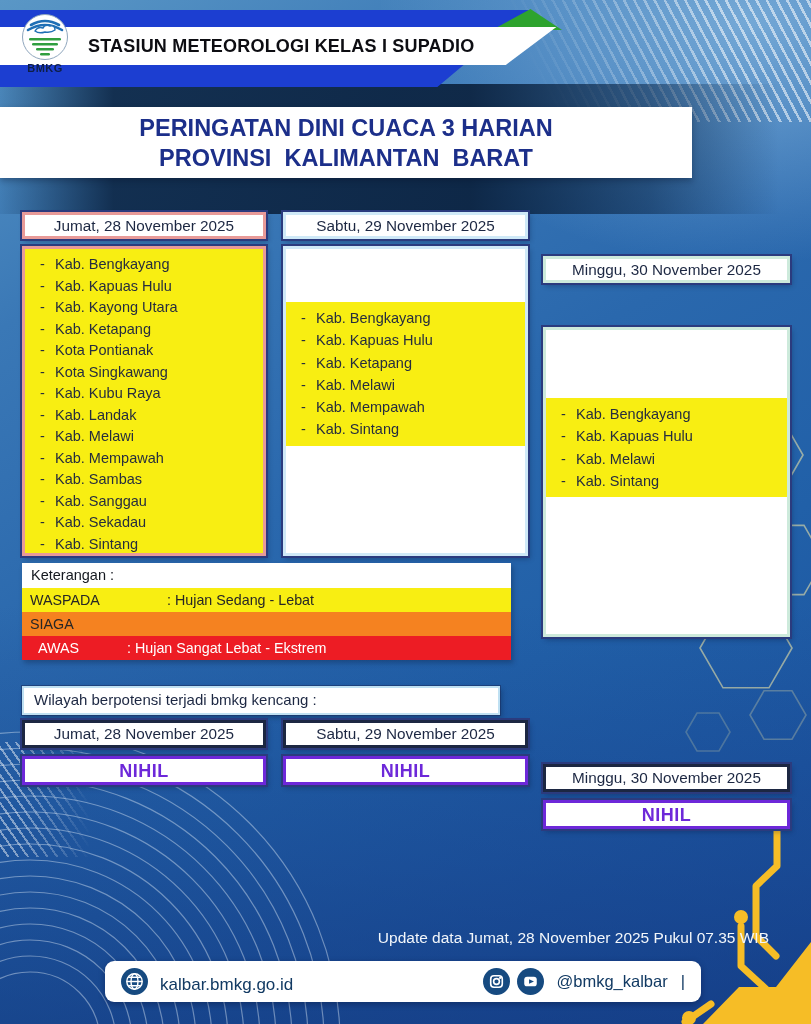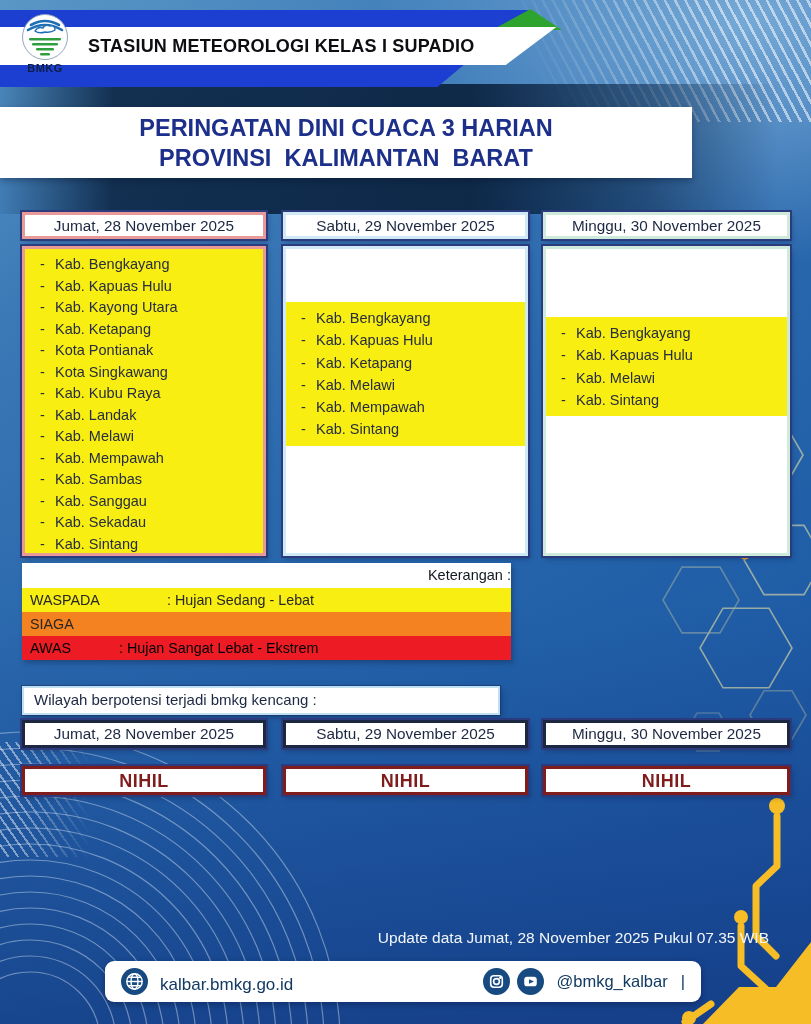--- a/index.html
+++ b/index.html
@@ -44,51 +44,51 @@
   .cols { position:absolute; left:22px; top:212px; width:768px; z-index:2; display:flex; }
   .col { display:flex; flex-direction:column; }
   .col1 { width:244px; }
   .col2 { width:245px; margin-left:17px; }
   .col3 { width:247px; margin-left:15px; }
   .day-header { height:27px; background:#fff; text-align:center; font-size:15.3px; color:#1c2742; line-height:21px;
     border:3px solid; outline:2px solid #2b3b7e; box-shadow:2px 3px 5px rgba(8,20,48,.3); }
   .day-body { margin-top:7px; height:310px; border:3px solid; outline:2px solid #2b3b7e; box-shadow:2px 3px 5px rgba(8,20,48,.3); }
   .acc1 { border-color:#e89a98; }
   .acc2 { border-color:#cfe9f7; }
-  .acc3 { border-color:#cdeadb; }
+  .acc3 { border-color:#cdeadb;margin-top:44px; }
   .fill-yellow { background:#f8ee12; }
   .fill-white { background:#fff; }
   .day-body.list-pad { padding:5px 4px 0 13px; }
   .region-item { display:flex; font-size:14.5px; color:#262d3e; }
   .col1 .region-item { line-height:21.5px; }
   .col2 .region-item, .col3 .region-item { line-height:22.3px; }
   .dash { width:17px; flex:0 0 17px; padding-left:2px; }
   .yellow-block { background:#f8ee12; padding:5px 4px 5px 13px; }
   .col2 .yellow-block { margin-top:53px; }
   .col3 .yellow-block { margin-top:68px; }
   
   .legend { position:absolute; left:22px; top:563px; width:489px; z-index:2; box-shadow:2px 3px 5px rgba(8,20,48,.3); }
-  .legend-title { height:25px; background:#fff; font-size:14.5px; color:#14181f; line-height:25px; padding-left:9px;text-align:right; }
+  .legend-title { height:25px; background:#fff; font-size:14.5px; color:#14181f; line-height:25px; padding-left:9px; }
   .legend-row { height:24px; display:flex; font-size:14.3px; line-height:24px; color:#262626; }
   .legend-row .lg-label { width:97px; flex:0 0 97px; padding-left:8px; }
   .row-waspada { background:#f8ee12;gap:48px; }
   .row-siaga { background:#f58220;flex-direction:column; }
-  .row-awas { background:#ed1c24; color:#000000; }
+  .row-awas { background:#ed1c24; color:#ffffff;padding-left:8px; }
   
   .wind-title { position:absolute; left:22px; top:686px; width:478px; height:29px; z-index:2; background:#fff;
     border:2px solid #bfe0f2; outline:1px solid rgba(25,45,95,.55); font-size:15px; color:#1c2742; line-height:24px; padding-left:10px;
     box-shadow:2px 3px 5px rgba(8,20,48,.3); }
   .wind-cols { position:absolute; left:22px; top:720px; width:768px; z-index:2; display:flex; }
   .wind-col { display:flex; flex-direction:column; }
   .wind-col.w1 { width:244px; }
   .wind-col.w2 { width:245px; margin-left:17px; }
   .wind-col.w3 { width:247px; margin-left:15px; }
   .wind-date { height:28px; background:#fff; text-align:center; font-size:15.3px; color:#1c2742; line-height:22px;
     border:3px solid; outline:2px solid #2b3b7e; box-shadow:2px 3px 5px rgba(8,20,48,.3); }
-  .wind-nihil { margin-top:18px; height:29px; background:#fff; text-align:center; font-size:18px; font-weight:bold; color:#7f1d1d;
+  .wind-nihil { margin-top:8px; height:29px; background:#fff; text-align:center; font-size:18px; font-weight:bold; color:#6d28d9;
     letter-spacing:.5px; line-height:24px; border:3px solid; outline:2px solid #2b3b7e; box-shadow:2px 3px 5px rgba(8,20,48,.3); }
   
   .update-text { position:absolute; right:42px; top:929px; z-index:2; font-size:15.5px; color:#f3f7fb; }
   .footer-pill { position:absolute; left:105px; top:961px; width:596px; height:41px; z-index:3; background:#fff;
     border-radius:9px; display:flex; align-items:center; padding:0 16px; box-shadow:0 2px 6px rgba(0,10,40,.35); }
   .footer-pill .icon { width:27px; height:27px; flex:0 0 27px; }
   .f-website { font-size:17px; color:#123a63; margin-left:12px;margin-top:7px; }
   .f-insta { margin-left:auto; }
   .f-yt { margin-left:7px; }
   .f-handle { font-size:16.5px; color:#123a63; margin-left:12px; }

